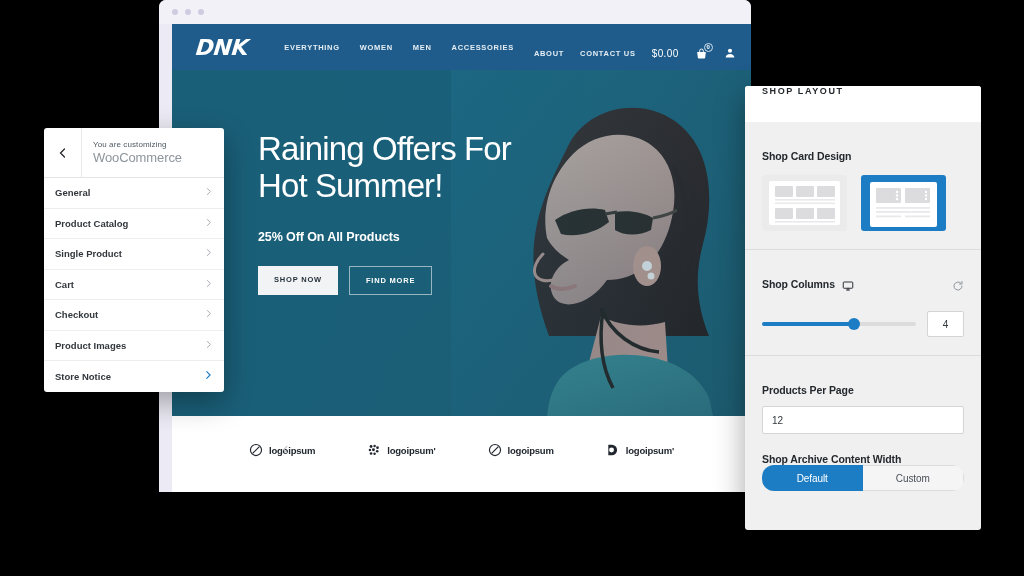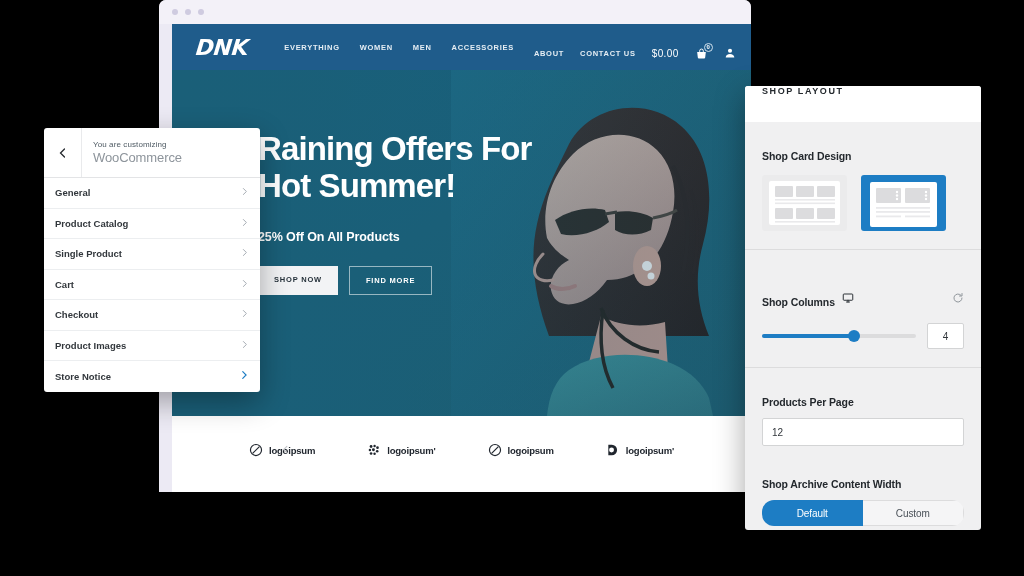--- a/index.html
+++ b/index.html
@@ -60,21 +60,21 @@
     position: absolute; right: 0; top: 0; width: 300px; height: 100%;
     overflow: hidden;
   }
   #heroPhoto svg { position: absolute; left: 0; top: 0; width: 100%; height: 100%; }
   #herotint {
     position: absolute; inset: 0;
     background: linear-gradient(90deg,#1a5f78 0%,rgba(26,95,120,.92) 22%,rgba(26,95,120,.30) 48%,rgba(30,90,110,.18) 100%);
   }
   #herotext { position: absolute; left: 86px; top: 60px; z-index: 3; }
   #heroTitle {
-    color: #fff; font-size: 33px; line-height: 1.13; font-weight: 700;
+    color: #fff; font-size: 33px; line-height: 1.13; font-weight: 400;
     letter-spacing: -.9px; white-space: pre-line;
   }
   #heroSub { color: #fff; font-size: 12.5px; font-weight: 700; margin-top: 25px; letter-spacing: -.1px; }
   #herobtns { display: flex; gap: 11px; margin-top: 22px; }
   .hbtn {
     font-size: 7.5px; font-weight: 700; letter-spacing: .8px;
     padding: 9px 16px; text-transform: uppercase; white-space: nowrap;
   }
   .hbtn.solid { background: #f2f3f5; color: #25313a; }
   .hbtn.ghost { background: transparent; color: #fff; border: 1px solid rgba(255,255,255,.55); }
@@ -84,21 +84,21 @@
     position: relative; height: 68px; background: #fff;
     display: flex; align-items: center; justify-content: center; gap: 52px;
     padding: 0 30px;
   }
   #carouselPrev { position: absolute; left: 108px; top: 50%; transform: translateY(-50%); }
   .lipsum { display: flex; align-items: center; gap: 6px; }
   .lipsum .ltext { font-size: 9.5px; font-weight: 700; color: #20262e; letter-spacing: -.2px; }
 
   
   #customizer {
-    position: absolute; left: 44px; top: 128px; width: 216px;
+    position: absolute; left: 44px; top: 128px; width: 180px;
     background: #fff; border-radius: 3px;
     box-shadow: 0 10px 30px rgba(0,0,0,.33);
     overflow: hidden; z-index: 20;
   }
   #custHeader { display: flex; align-items: stretch; height: 50px; border-bottom: 1px solid #e3e4e6; }
   #custBack {
     width: 38px; display: flex; align-items: center; justify-content: center;
     border-right: 1px solid #e9eaec; color: #23282d;
   }
   #custTitles { display: flex; flex-direction: column; justify-content: center; padding-left: 11px; }
@@ -122,42 +122,42 @@
   }
   #shopTitleBar { height: 36px; background: #fff; display: flex; align-items: flex-start; padding: 0 17px; }
   #shopTitle { font-size: 9px; font-weight: 700; color: #23282d; letter-spacing: 1.6px; }
   .psection { padding: 28px 17px 18px; border-bottom: 1px solid #dcdcdd; }
   .plabel { font-size: 10.5px; font-weight: 700; color: #23282d; letter-spacing: -.1px; }
   #cardRow { display: flex; gap: 14px; margin-top: 13px; }
   .cardopt { width: 85px; height: 56px; border-radius: 3px; overflow: hidden; position: relative; }
   .cardopt.unsel { background: #ebebec; padding: 4px; }
   .cardopt.sel { background: #1d7dc4; padding: 4px; }
 
-  #colHeader { display: flex; align-items: flex-end; margin-top: 12px; }
+  #colHeader { display: flex; align-items: flex-start; margin-top: 0; }
   #monitorIcon { margin-left: 7px; }
   #resetIcon { margin-left: auto; color: #8a9096; }
   #sliderRow { display: flex; align-items: center; gap: 11px; margin-top: 15px; }
   #sliderTrack { flex: 1; height: 4px; background: #dcdcdd; border-radius: 2px; position: relative; }
   #sliderFill { position: absolute; left: 0; top: 0; height: 100%; width: 60%; background: #1d7dc4; border-radius: 2px; }
   #sliderThumb {
     position: absolute; left: 60%; top: 50%; transform: translate(-50%,-50%);
     width: 12px; height: 12px; border-radius: 50%; background: #1d7dc4;
   }
   #colValue {
     width: 37px; height: 26px; background: #fff; border: 1px solid #d3d4d5; border-radius: 2px;
     display: flex; align-items: center; justify-content: center;
     font-size: 10px; color: #32373c;
   }
 
   #ppInput {
     margin-top: 10px; height: 28px; background: #fff; border: 1px solid #d3d4d5; border-radius: 2px;
     display: flex; align-items: center; padding: 0 9px; font-size: 10px; color: #32373c;
   }
-  #widthLabel { margin-top: 32px; }
-  #widthToggle { display: flex; margin-top: 10px; border-radius: 12px; overflow: hidden; }
+  #widthLabel { margin-top: 19px; }
+  #widthToggle { display: flex; border-radius: 12px; overflow: hidden; }
   .wbtn {
     flex: 1; height: 26px; display: flex; align-items: center; justify-content: center;
     font-size: 10px; letter-spacing: -.1px;
   }
   .wbtn.on { background: #1d7dc4; color: #fff; }
   .wbtn.off { background: #f5f5f6; color: #4a5158; border: 1px solid #dcdcdd; border-left: none; }
 </style>
 </head>
 <body>
 

